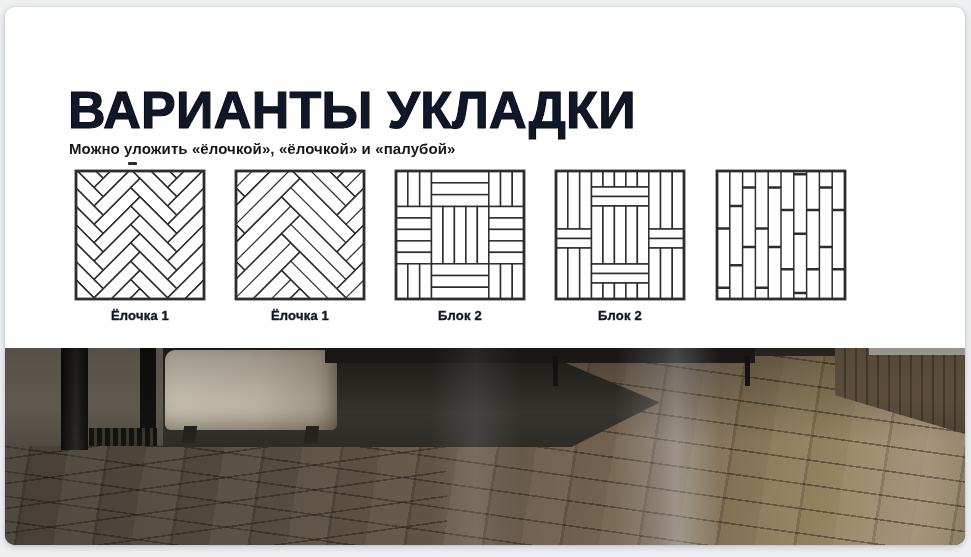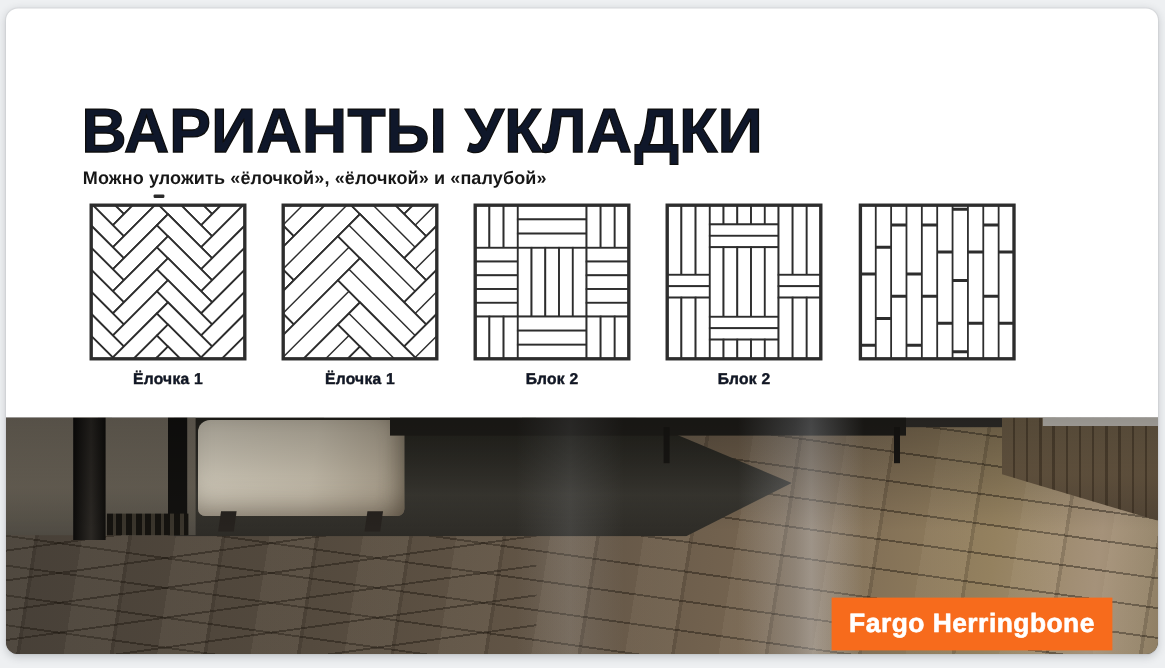--- a/index.html
+++ b/index.html
@@ -1196,18 +1196,15 @@
     <div class="chair-leg2"></div>
     <div class="top-furniture"></div>
     <div class="furn-leg1"></div>
     <div class="furn-leg2"></div>
     <div class="wall-gap"></div>
     <div class="cabinet"></div>
     <div class="ceiling-strip"></div>
     <div class="streak-faint"></div>
     <div class="streak-strong"></div>
     <div class="photo-shade"></div>
-    <div class="badge" style="background: rgb(247, 107, 28);">
-      <span>Fargo Herringbone</span>
-    </div>
   </div>
 
 </div>
 
 </body></html>

